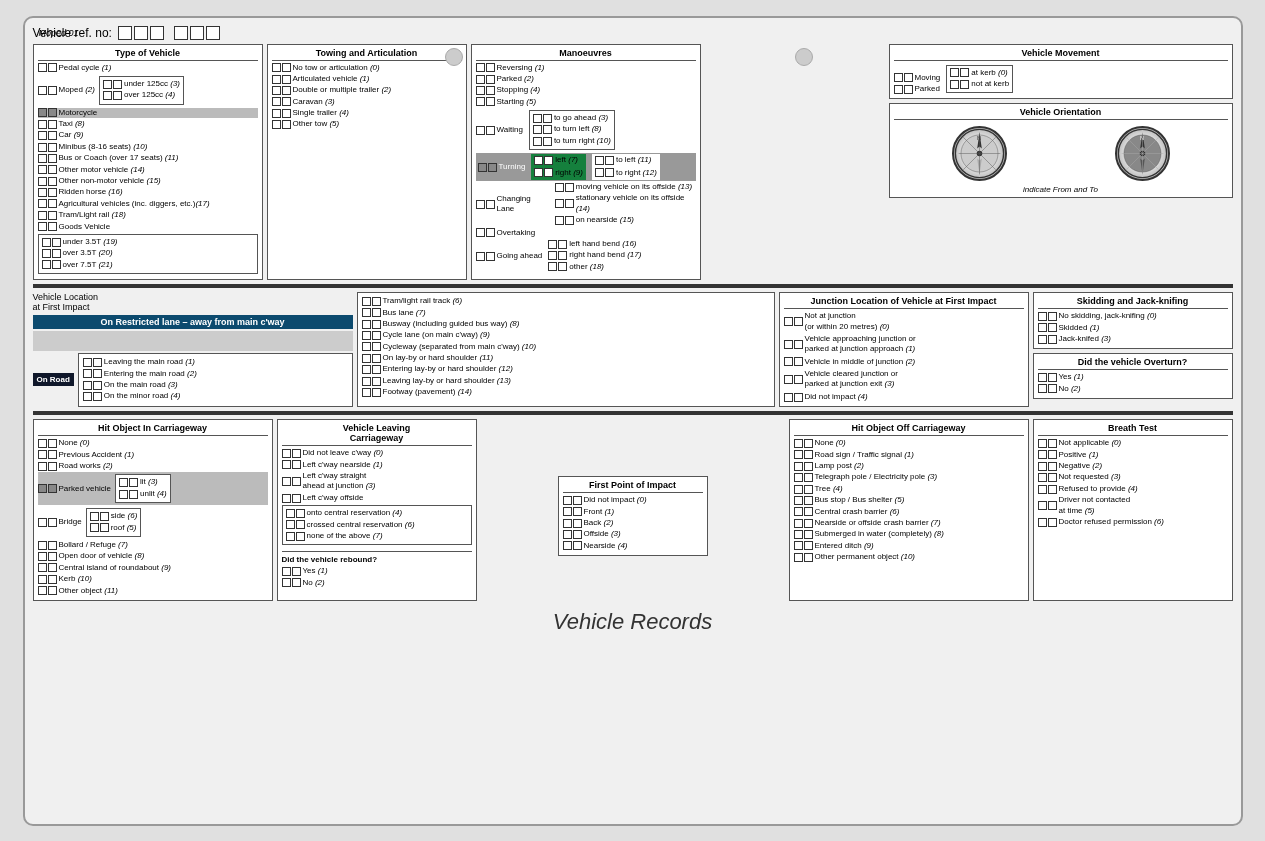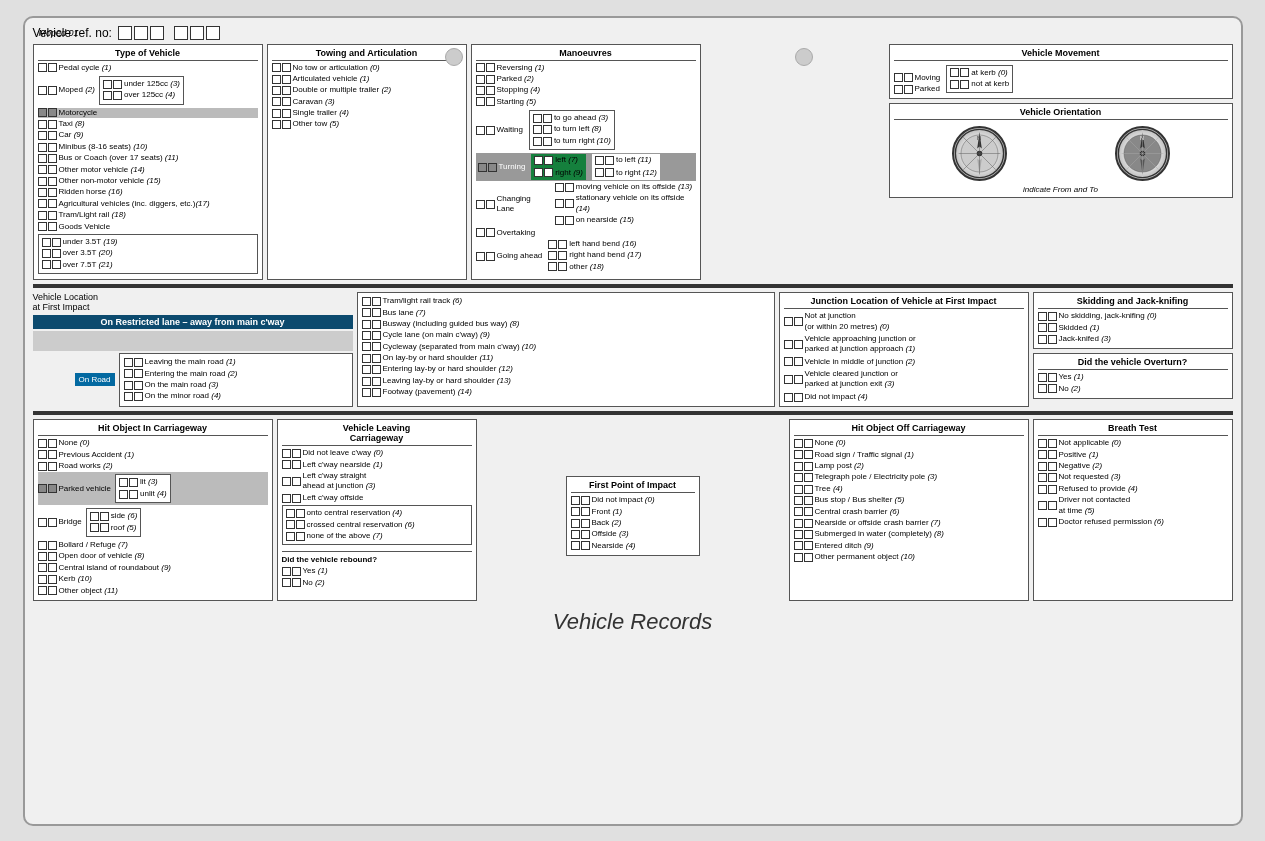--- a/index.html
+++ b/index.html
@@ -124,29 +124,28 @@
       font-weight: bold;
       padding: 2px;
       margin-bottom: 2px;
     }
     .on-road-row {
       display: flex;
       align-items: flex-start;
       gap: 4px;
     }
     .on-road-label {
-      background: #0369a1;
+      background: #0f172a;
       color: white;
       font-size: 8px;
-      font-weight: normal;
+      font-weight: bold;
       padding: 2px 4px;
       writing-mode: horizontal-tb;
       white-space: nowrap;
       align-self: center;
-      margin-left: 42px;
     }
     
     .section3 {
       display: grid;
       grid-template-columns: 240px 200px auto 240px 200px;
       gap: 4px;
     }
     
     .compass-area {
       display: flex;
@@ -1011,21 +1010,21 @@
           <div class="cb-pair">
               <div class="cb"></div>
               <div class="cb"></div>
             </div>
           <span>No <span class="italic">(2)</span></span>
         </div>
       </div>
     </div>
 
     <div style="display:flex; flex-direction:column; align-items:center; justify-content:center;">
-      <div class="box" style="width:134px;margin-top:12px;">
+      <div class="box" style="width:150px;margin-top:12px;">
         <div class="box-title">First Point of Impact</div>
         <div class="checkbox-row">
           <div class="cb-pair">
               <div class="cb"></div>
               <div class="cb"></div>
             </div>
           <span>Did not impact <span class="italic">(0)</span></span>
         </div>
         <div class="checkbox-row">
           <div class="cb-pair">

